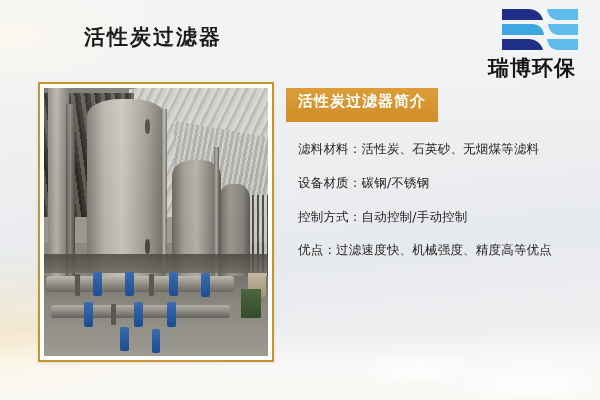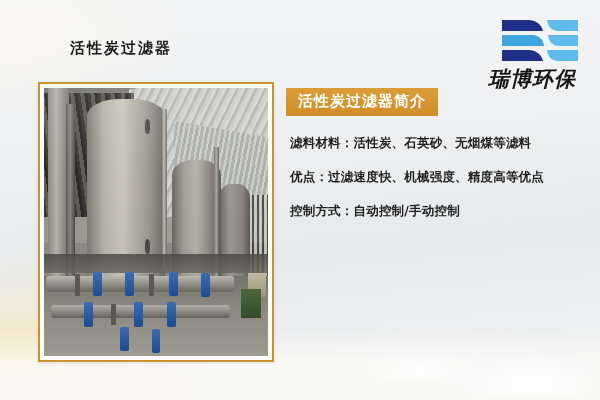--- a/index.html
+++ b/index.html
@@ -72,38 +72,36 @@
     left: 0;
     top: 0;
     width: 600px;
     height: 120px;
     background: linear-gradient(180deg, rgba(243,244,245,0.9) 0%, rgba(238,240,242,0.4) 100%);
   }
 
   
   .page-title {
     position: absolute;
-    left: 70px;
+    left: 84px;
     top: 23px;
-    font-size: 15px;
+    font-size: 21px;
     font-weight: bold;
     color: #1c1c1c;
     letter-spacing: 2px;
     white-space: nowrap;
-    margin-top: 16px;
   }
 
   
   .brand {
     position: absolute;
     left: 470px;
-    top: 19px;
+    top: 8px;
     width: 124px;
     height: 76px;
-    font-style: italic;
   }
   .brand-mark {
     position: absolute;
     left: 32px;
     top: 0px;
     width: 76px;
     height: 44px;
   }
   .brand-name {
     position: absolute;
@@ -272,29 +270,28 @@
     width: 296px;
   }
   .info-badge {
     display: inline-block;
     background: #d59431;
     background: linear-gradient(180deg, #dc9d38 0%, #d08d28 100%);
     color: #ffffff;
     font-size: 15px;
     font-weight: bold;
     letter-spacing: 1px;
-    padding: 6px 12px 7px 12px;
+    padding: 6px 12px 13px 12px;
     line-height: 1;
     white-space: nowrap;
   }
   .info-list {
-    margin: 4px;
+    margin: 12px;
     padding: 0;
     list-style: none;
-    font-weight: bold;
   }
   .info-row {
     font-size: 12.5px;
     color: #1f1f1f;
     line-height: 1.5;
     margin-top: 15px;
     letter-spacing: 0.2px;
   }
   .info-row:first-child {
     margin-top: 18px;
@@ -365,18 +362,19 @@
       <div class="ph-box-tan"></div>
       <div class="ph-box-green"></div>
       <div class="ph-haze"></div>
     </div>
   </div>
 
   <div class="info-panel">
     <div class="info-badge">活性炭过滤器简介</div>
     <ul class="info-list">
       <li class="info-row">滤料材料：活性炭、石英砂、无烟煤等滤料</li>
+      <li class="info-row">设备材质：碳钢/不锈钢</li>
+      <li class="info-row">控制方式：自动控制/手动控制</li>
       <li class="info-row">优点：过滤速度快、机械强度、精度高等优点</li>
-      <li class="info-row">控制方式：自动控制/手动控制</li>
     </ul>
   </div>
 
 </div>
 
 </body></html>

